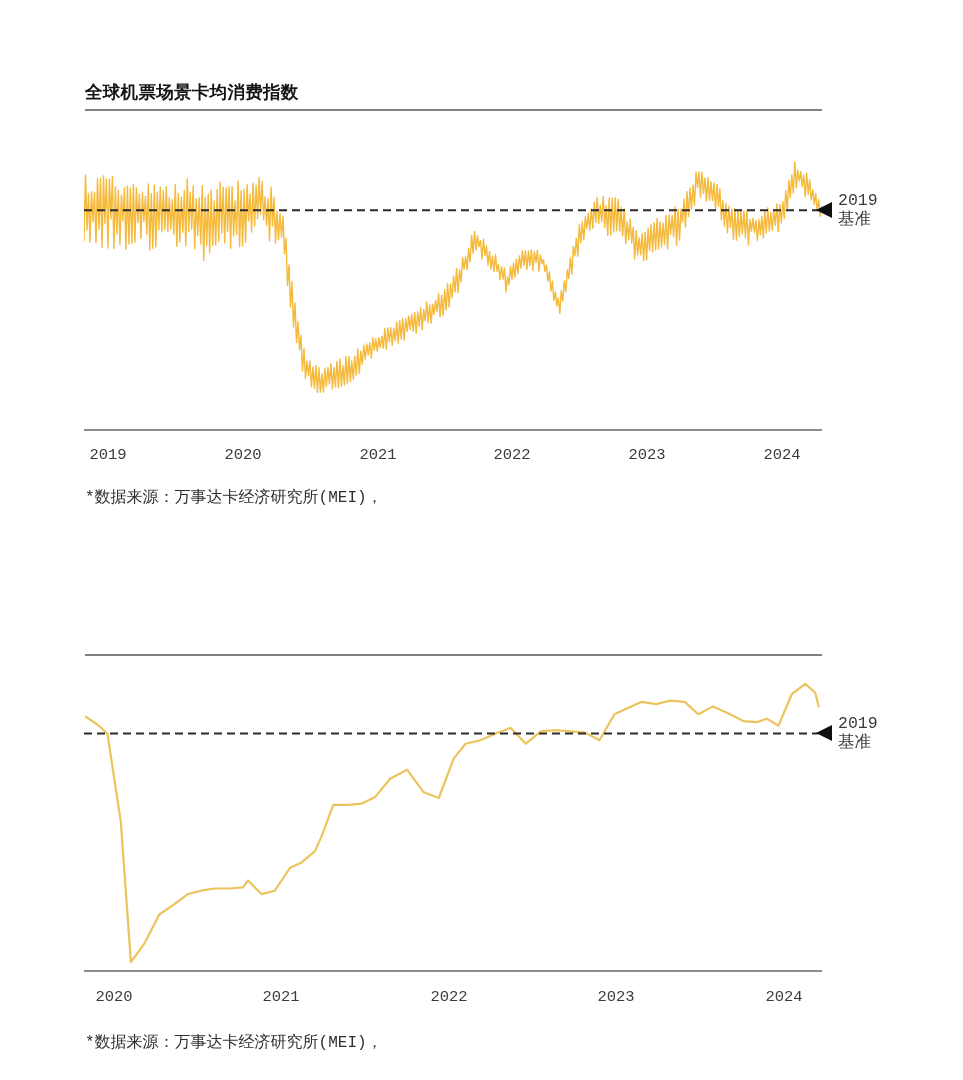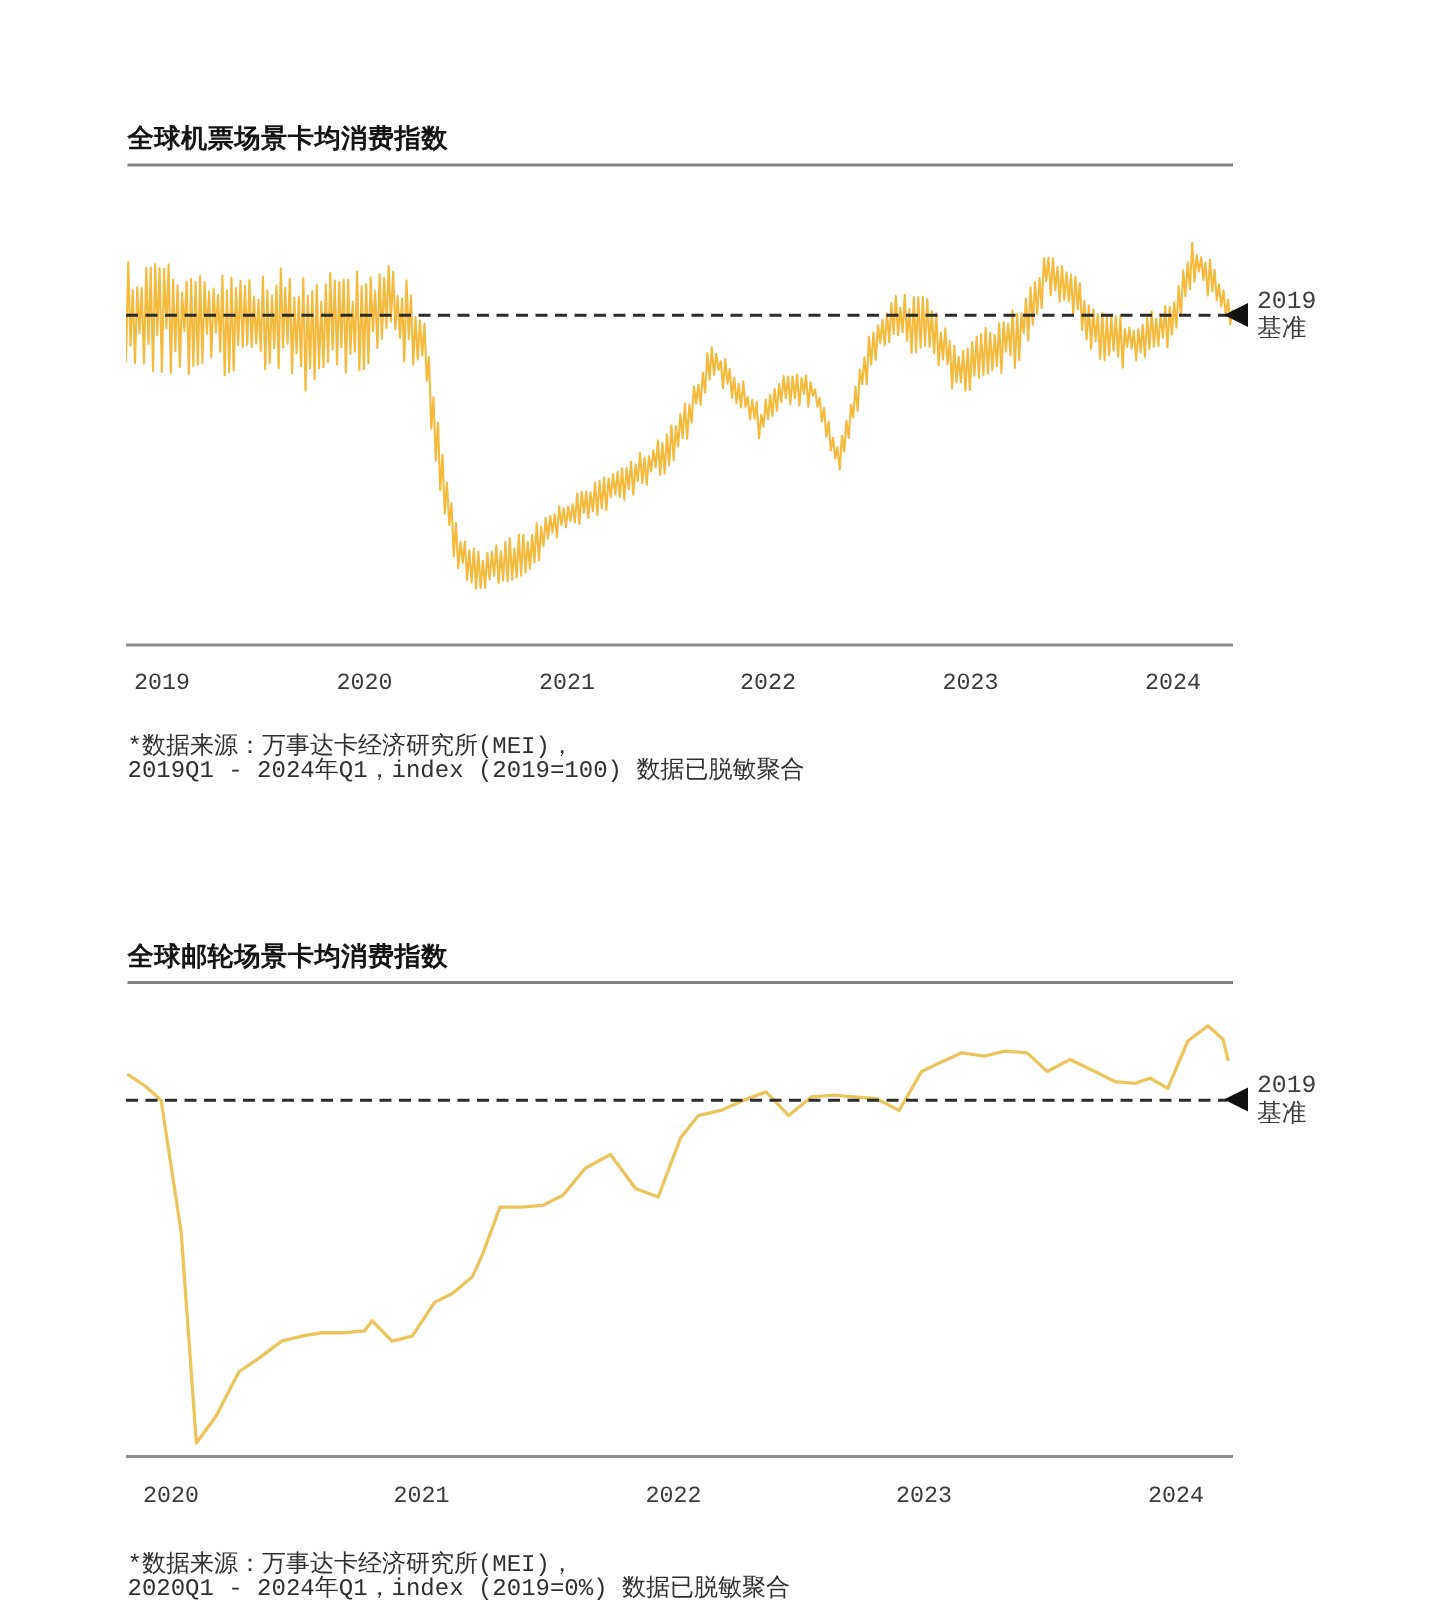--- a/index.html
+++ b/index.html
@@ -43,24 +43,22 @@
       <span style="left: 0px;">2019</span>
       <span style="left: 135px;">2020</span>
       <span style="left: 270px;">2021</span>
       <span style="left: 404px;">2022</span>
       <span style="left: 539px;">2023</span>
       <span style="left: 674px;">2024</span>
     </div>
 
   <p class="footnote" style="top:458px">
     <span>*数据来源：万事达卡经济研究所(MEI)，</span><br>
-    <span>2019Q1 - 2024年Q1，index (2019=100) 数据已脱敏聚合</span>
   </p>
 
-  <h2 class="chart-title" style="top:593px">全球邮轮场景卡均消费指数</h2>
   <div class="title-underline" style="top:622px"></div>
 
   <svg class="chart-svg" style="left:84px;top:640px" width="738" height="300" viewBox="0 0 738 300">
       <polyline points="1.7,44.6 13.4,52.5 23.4,61.5 36.8,149.7 46.9,290.0 60.2,271.9 75.3,242.5 88.7,233.4 103.8,222.1 117.1,218.7 130.5,216.5 145.6,216.5 159.0,215.3 164.0,208.5 177.4,222.1 190.8,218.7 205.8,196.1 217.6,190.4 230.9,179.1 237.6,164.4 249.3,132.8 264.4,132.8 277.8,131.6 291.2,124.9 306.2,106.8 323.0,97.7 339.7,120.3 354.8,126.0 369.8,86.4 381.6,71.7 396.6,68.3 411.7,61.5 426.7,55.9 441.8,71.7 456.9,59.3 471.9,58.1 485.3,59.3 500.4,60.4 515.4,68.3 530.5,42.3 542.2,36.7 557.3,29.9 572.3,32.1 585.7,28.7 600.8,29.9 614.2,42.3 629.2,34.4 646.0,42.3 659.3,49.1 672.7,50.2 682.8,46.8 694.5,53.6 707.9,22.0 721.3,11.8 731.3,20.8 734.7,34.4" fill="none" stroke="#ECC45C" stroke-width="2.2" stroke-linejoin="round" stroke-linecap="round"></polyline>
       <line x1="0" x2="734" y1="61.5" y2="61.5" stroke="#2b2b2b" stroke-width="2" stroke-dasharray="8 5"></line>
       <line x1="0" x2="738" y1="299" y2="299" stroke="#8c8c8c" stroke-width="2"></line>
     </svg>
 
   <div class="baseline-note" style="top:682px">
     <span class="baseline-arrow"></span>
@@ -73,16 +71,15 @@
   <div class="x-labels" style="left:84px;top:956px">
       <span style="left: 6px;">2020</span>
       <span style="left: 173px;">2021</span>
       <span style="left: 341px;">2022</span>
       <span style="left: 508px;">2023</span>
       <span style="left: 676px;">2024</span>
     </div>
 
   <p class="footnote" style="top:1003px">
     <span>*数据来源：万事达卡经济研究所(MEI)，</span><br>
-    <span>2020Q1 - 2024年Q1，index (2019=0%) 数据已脱敏聚合</span>
   </p>
 
 </div>
 
 </body></html>

